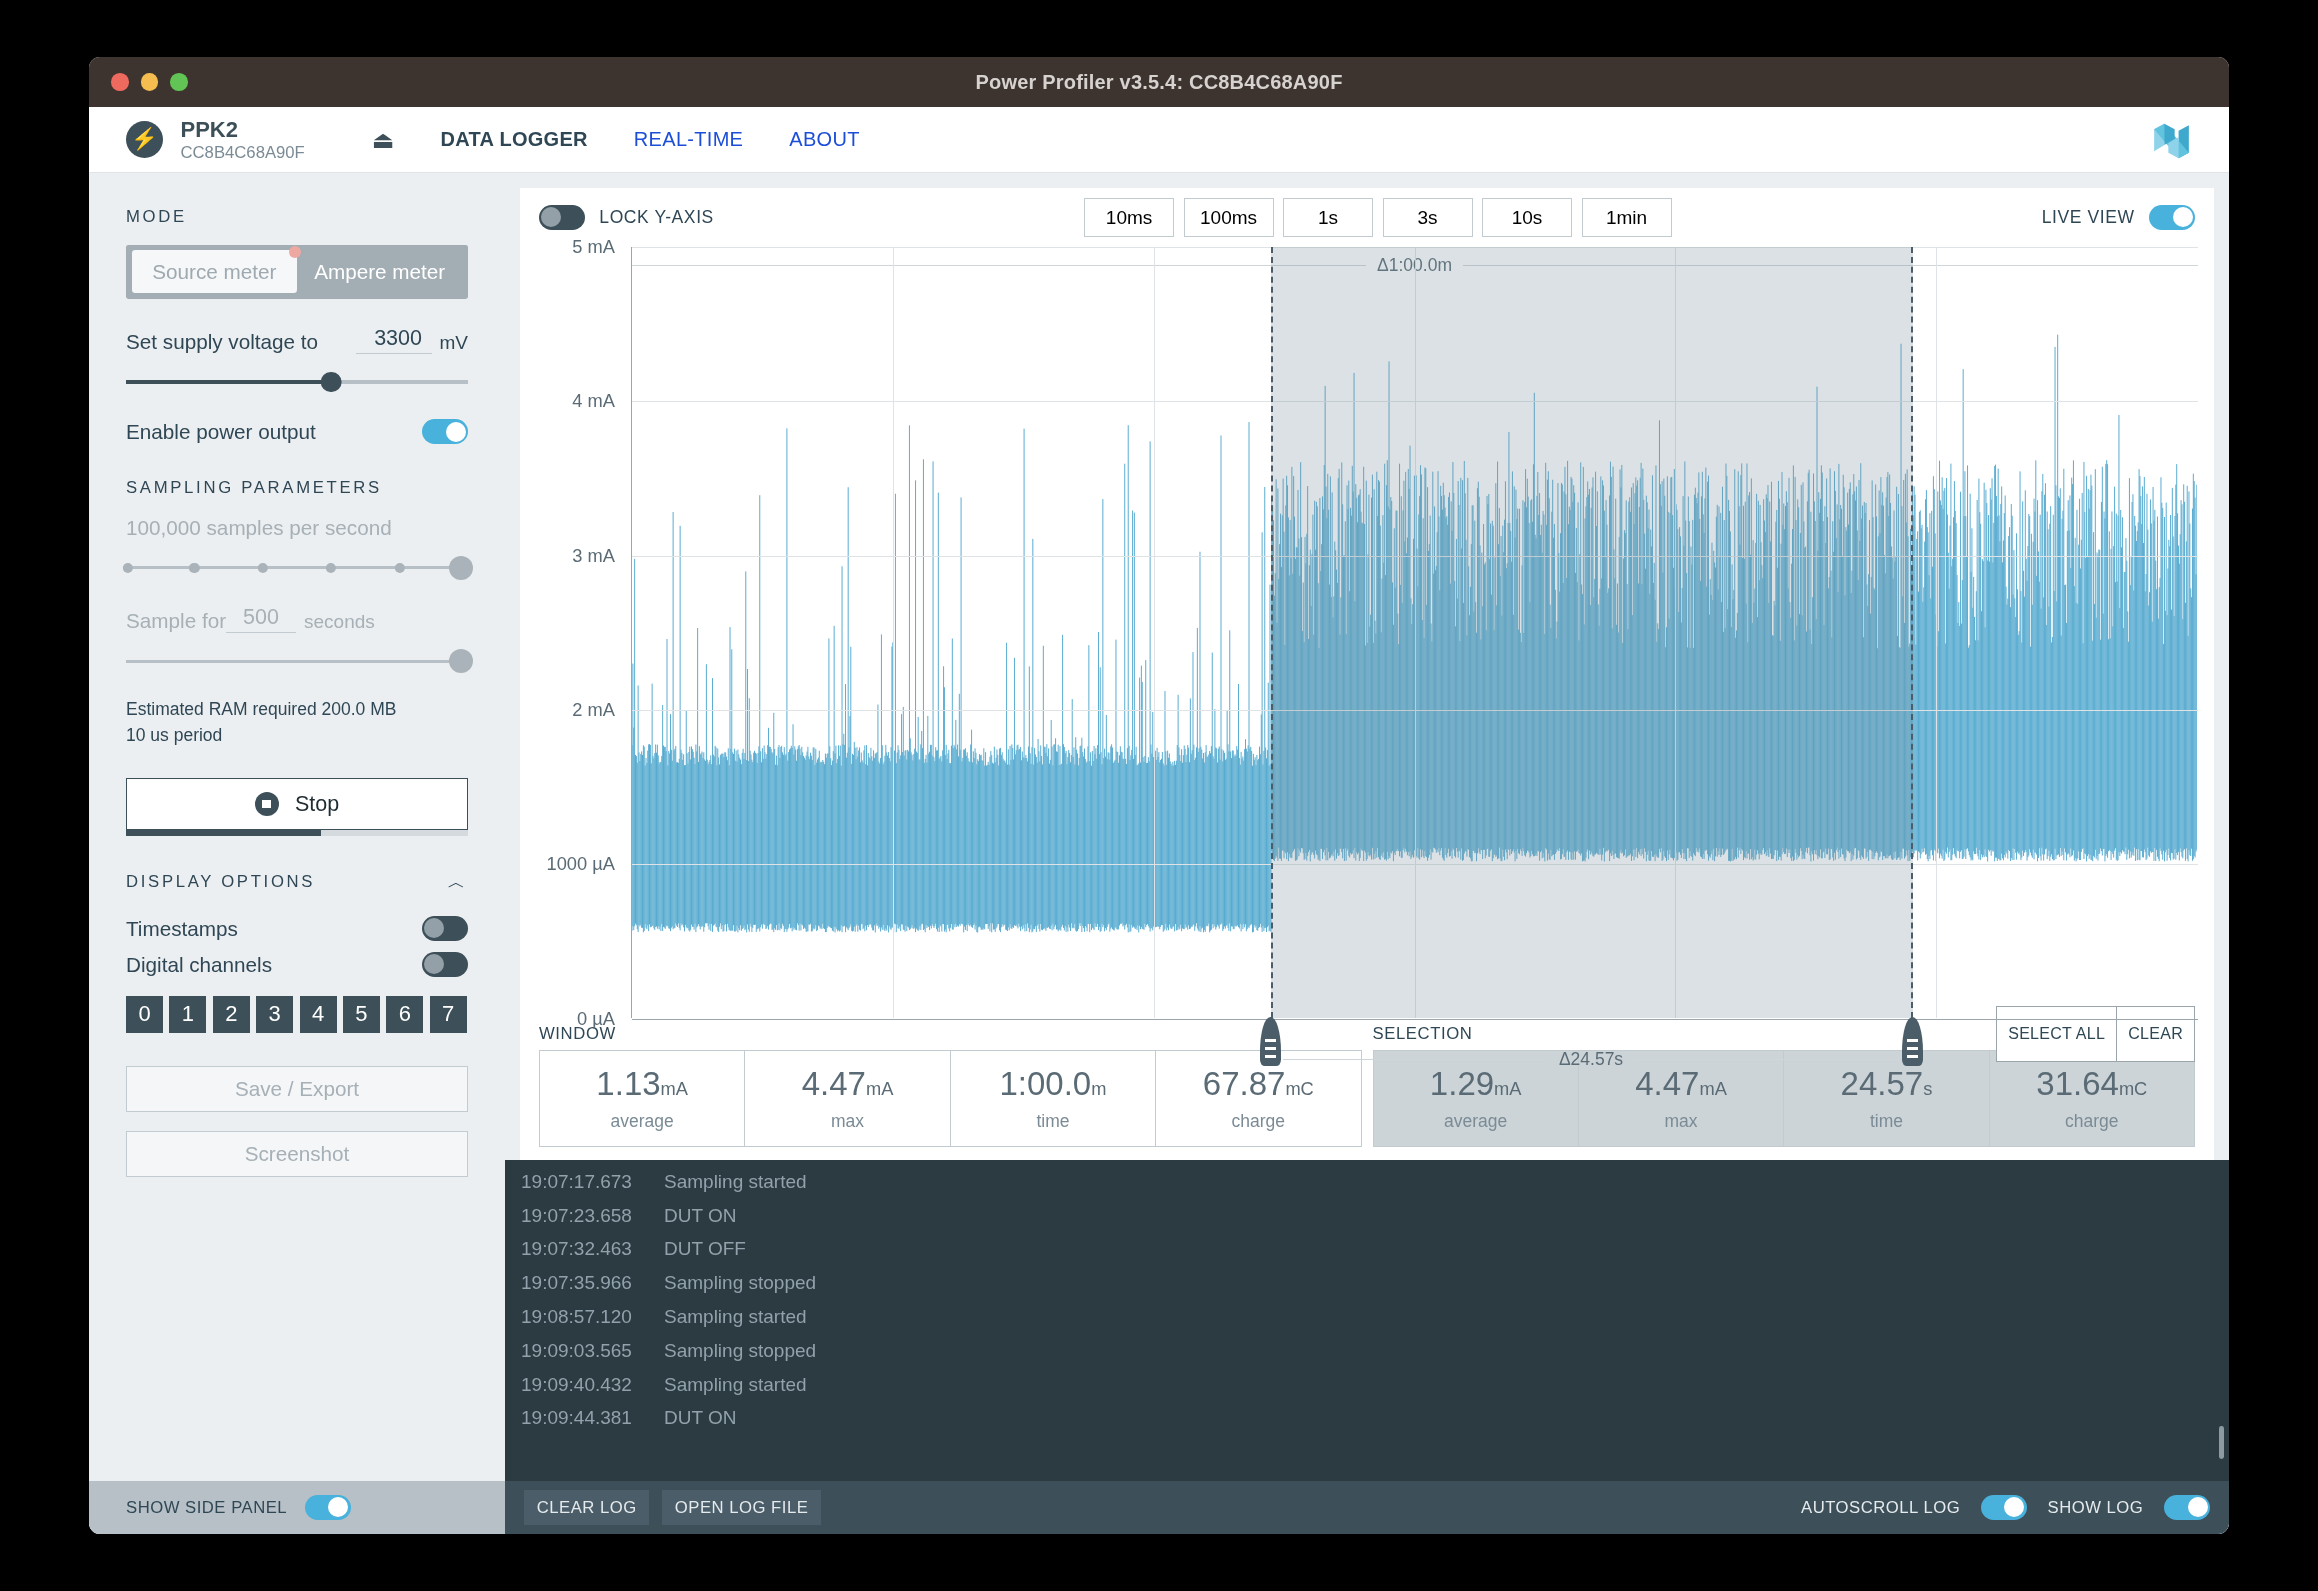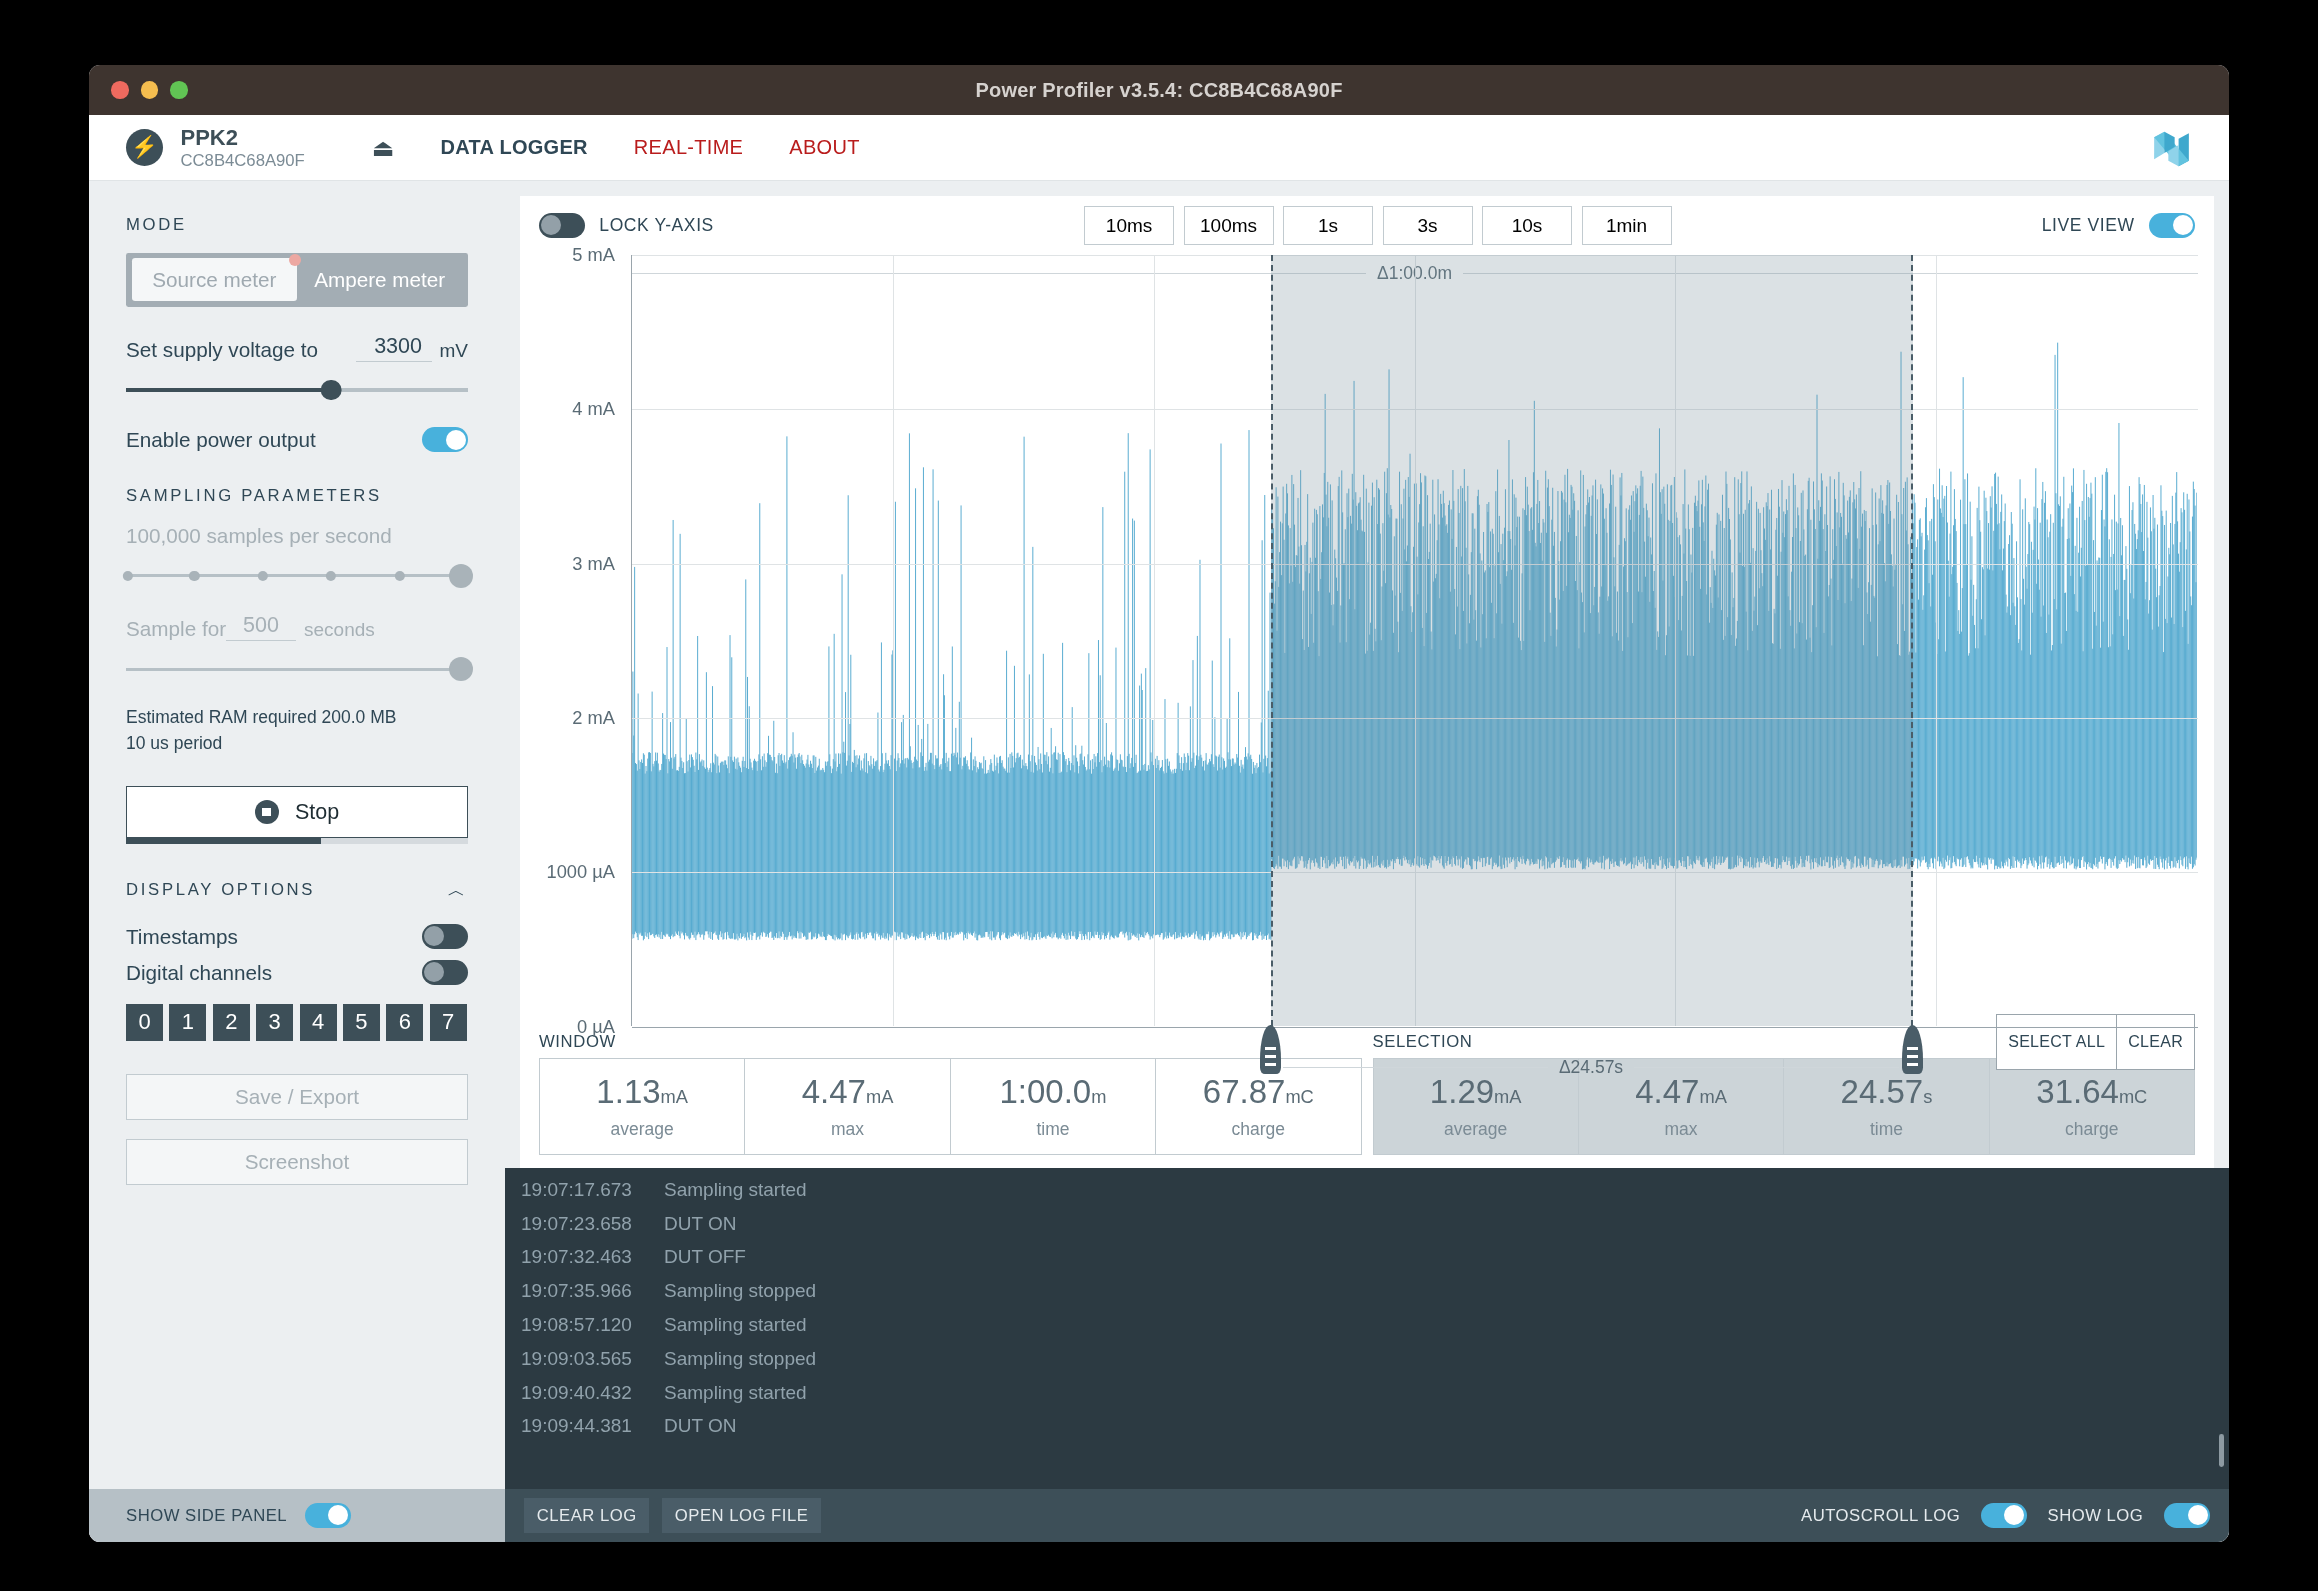--- a/index.html
+++ b/index.html
@@ -4,21 +4,21 @@
 <style>
   * { box-sizing: border-box; margin: 0; padding: 0; }
   html, body {
     width: 2319px; height: 1591px;
     background: #000;
     font-family: "Liberation Sans", sans-serif;
     overflow: hidden;
   }
   .window {
     position: absolute;
-    left: 89px; top: 65px;
+    left: 89px; top: 57px;
     width: 2140px; height: 1477px;
     background: #eceff1;
     border-radius: 11px;
     overflow: hidden;
     box-shadow: 0 8px 40px rgba(0,0,0,.5);
   }
   
   .titlebar {
     height: 50px; background: #3e342f;
     display: flex; align-items: center; position: relative;
@@ -44,21 +44,21 @@
     width: 37px; height: 37px; border-radius: 50%;
     background: #3d4f58; margin-left: 37px;
     display: flex; align-items: center; justify-content: center;
     color: #fff; font-size: 21.5px; line-height: 1;
   }
   .dev-block { margin-left: 17.5px; line-height: 1.15; }
   .dev-name { font-size: 22px; font-weight: bold; color: #3d4f58; }
   .dev-serial { font-size: 16.7px; color: #7b8b95; }
   .eject { margin-left: 67px; color: #3d4f58; font-size: 24px; line-height: 1; }
   .navtabs { display: flex; align-items: center; margin-left: 46px; gap: 46px; }
-  .navtab { font-size: 20px; color: #b91c1c; letter-spacing: 0.3px; }
+  .navtab { font-size: 20px; color: #1d4ed8; letter-spacing: 0.3px; }
   .navtab.active { color: #2f4755; font-weight: bold; }
   .nordic-logo { position: absolute; right: 37px; top: 14.3px; }
   
   .body { display: flex; height: calc(100% - 50px - 66px); }
   
   .sidebar {
     width: 416px; background: #eceff1; flex: none;
     padding: 0 37px; position: relative;
     display: flex; flex-direction: column;
   }

